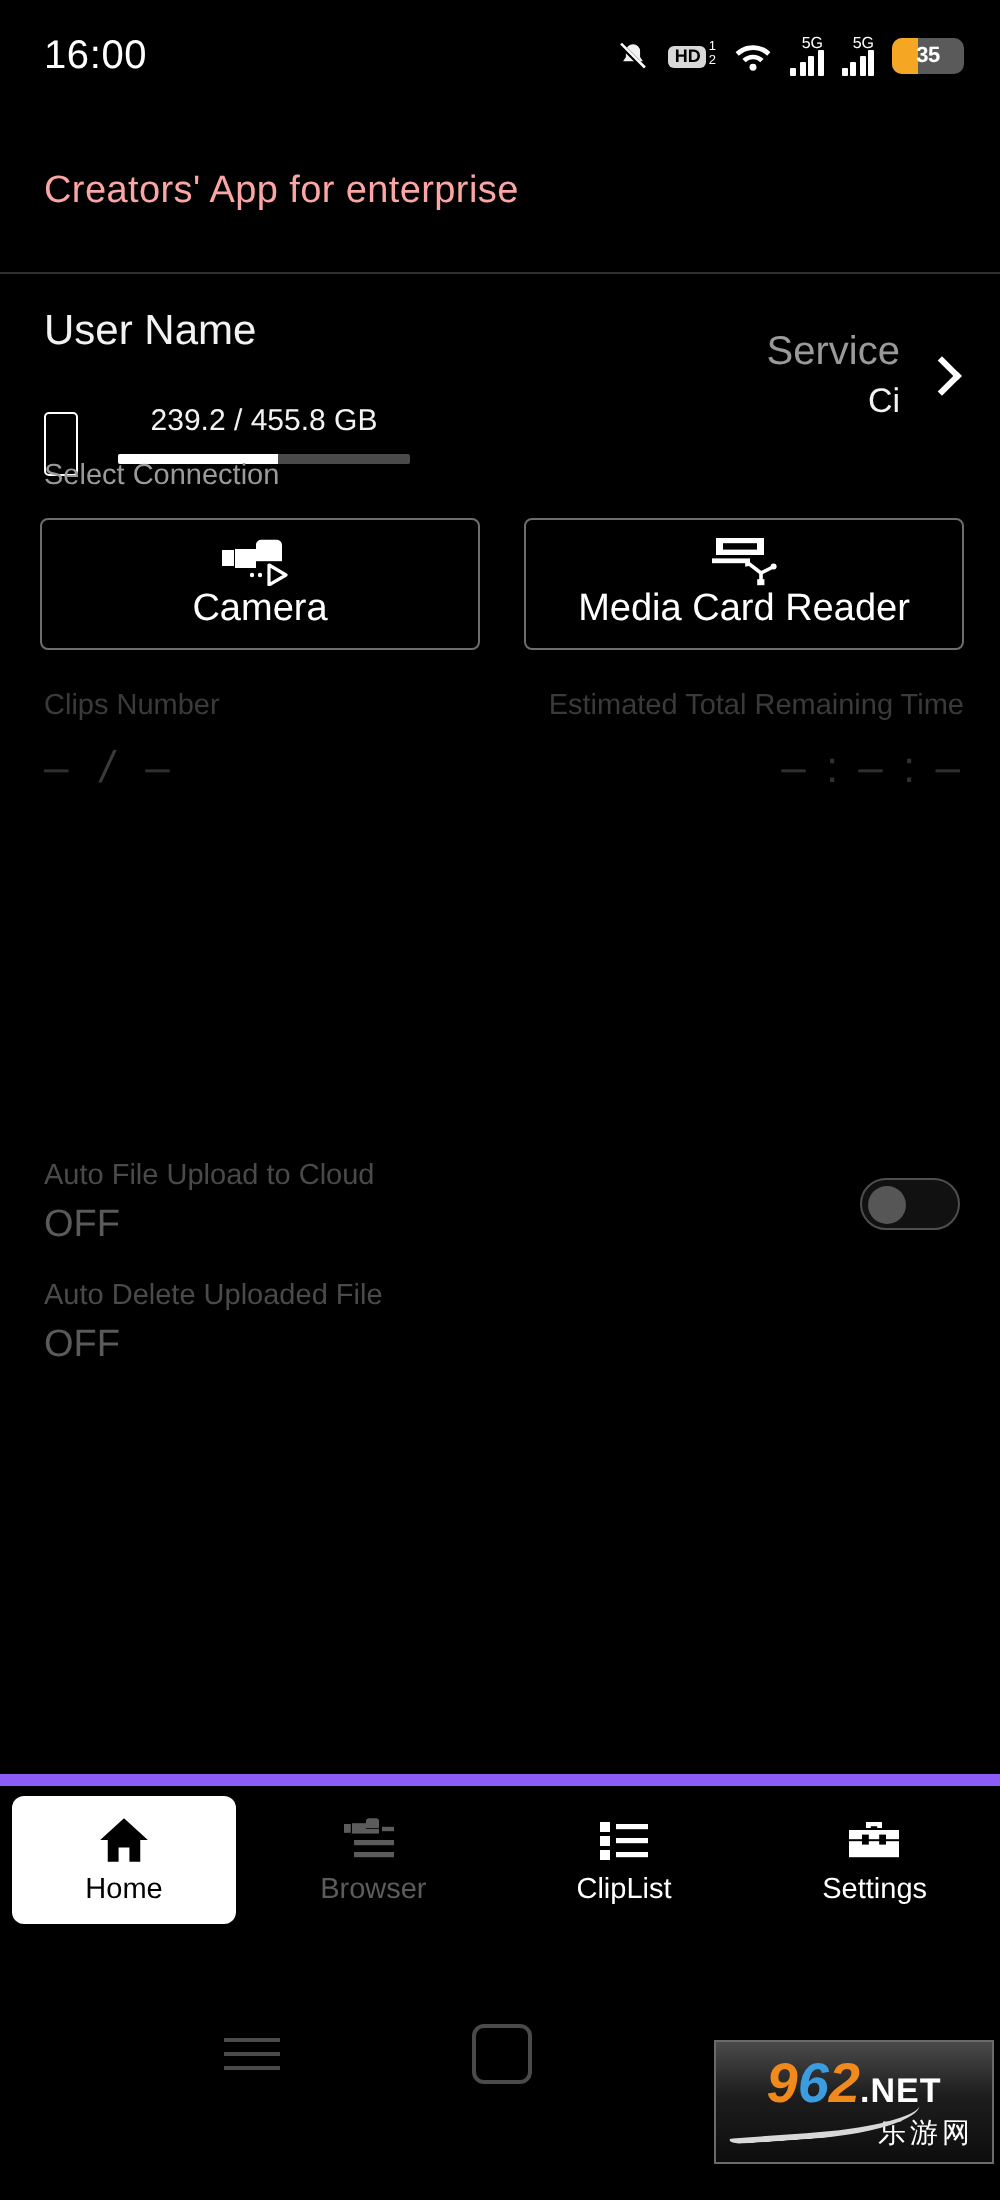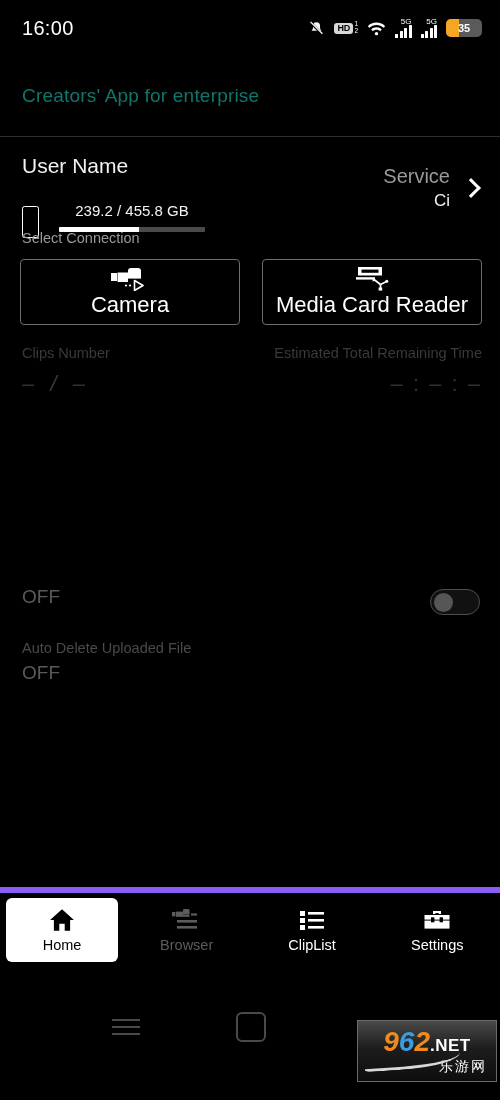--- a/index.html
+++ b/index.html
@@ -40,21 +40,21 @@
   .battery .fill { position:absolute; left:0; top:0; bottom:0; width:36%; background:#f5a623; }
   .battery .pct {
     position:relative; color:#fff; font-size:11px; font-weight:bold;
     width:100%; text-align:center; letter-spacing:-.2px;
   }
 
   
   .apptitle {
     position:absolute; top:56px; left:0; width:500px; height:80px;
     display:flex; align-items:center; padding-left:22px;
-    color:#0f766e; font-size:19px; letter-spacing:.2px;
+    color:#fca5a5; font-size:19px; letter-spacing:.2px;
   }
   .divider { position:absolute; left:0; width:500px; height:1px; background:#2e2e2e; }
 
   
   .account { position:absolute; top:137px; left:0; width:500px; height:95px; }
   .username { position:absolute; left:22px; top:17px; color:#f2f2f2; font-size:21px; }
   .storage-row { position:absolute; left:22px; top:65px; display:flex; align-items:flex-start;text-align:center; }
   .dev-icon {
     width:17px; height:32px; border:1.6px solid #ffffff; border-radius:2.5px;
     margin-right:20px; margin-top:4px;
@@ -77,21 +77,21 @@
   }
 
   
   .sel-conn { position:absolute; left:22px; top:230px; color:#9a9a9a; font-size:14.5px; }
   .conn-row { position:absolute; left:20px; top:259px; display:flex; gap:22px; }
   .conn-btn {
     width:220px; height:66px; border:1px solid #6d6d6d; border-radius:4px;
     background:#000; display:flex; flex-direction:column;
     align-items:center; justify-content:center; gap:2px;
   }
-  .conn-label { color:#ffffff; font-size:22px; }
+  .conn-label { color:#ffffff; font-size:19px; }
   .conn-icon { height:24px; display:flex; align-items:center; justify-content:center; }
 
   
   .stats { position:absolute; top:345px; left:0; width:500px; }
   .stat-l { position:absolute; left:22px; top:0; }
   .stat-r { position:absolute; right:18px; top:0; text-align:right; }
   .stat-head { color:#3a3a3a; font-size:14.5px; }
   .stat-val { color:#303030; font-size:22px; margin-top:10px; letter-spacing:2px; }
   .stat-val.slash { letter-spacing:0; }
   .stat-val .sl { color:#3a3a3a; }
@@ -288,20 +288,21 @@
         <span>–</span>
       </div>
     </div>
     <div class="stat-r">
       <div class="stat-head">Estimated Total Remaining Time</div>
       <div class="stat-val">– : – : –</div>
     </div>
   </div>
 
   <div class="auto1">
+    <div class="auto-head">Auto File Upload to Cloud</div>
     <div class="auto-val">OFF</div>
   </div>
   <div class="toggle">
     <div class="knob"></div>
   </div>
 
   <div class="auto2">
     <div class="auto-head">Auto Delete Uploaded File</div>
     <div class="auto-val">OFF</div>
   </div>

